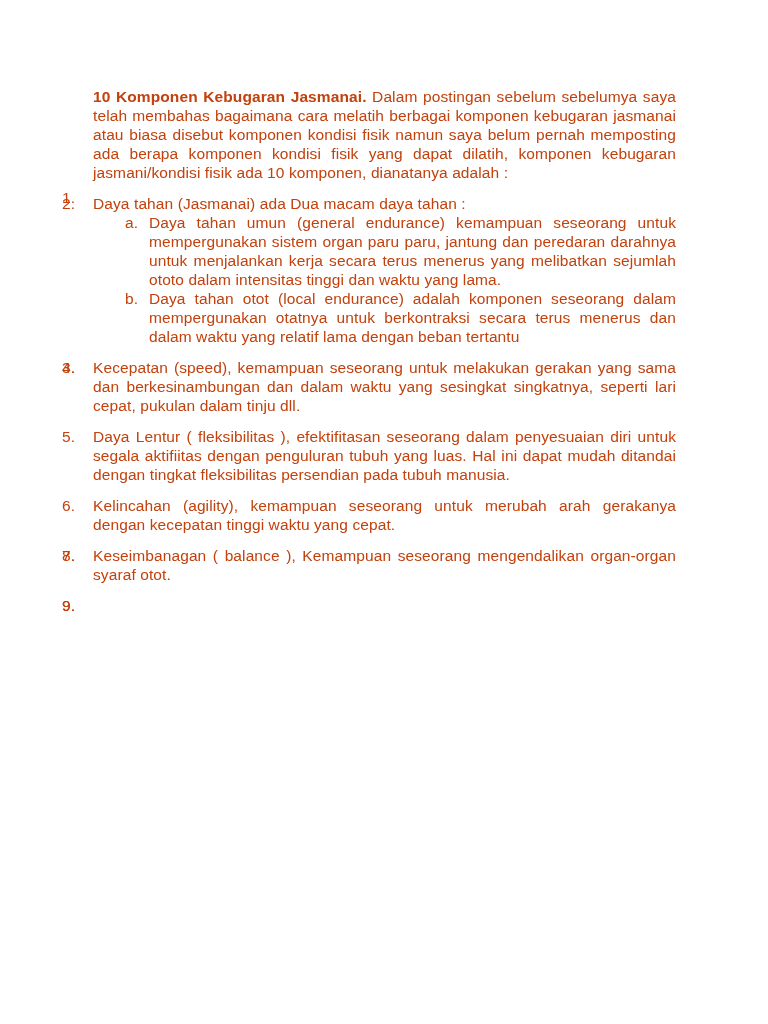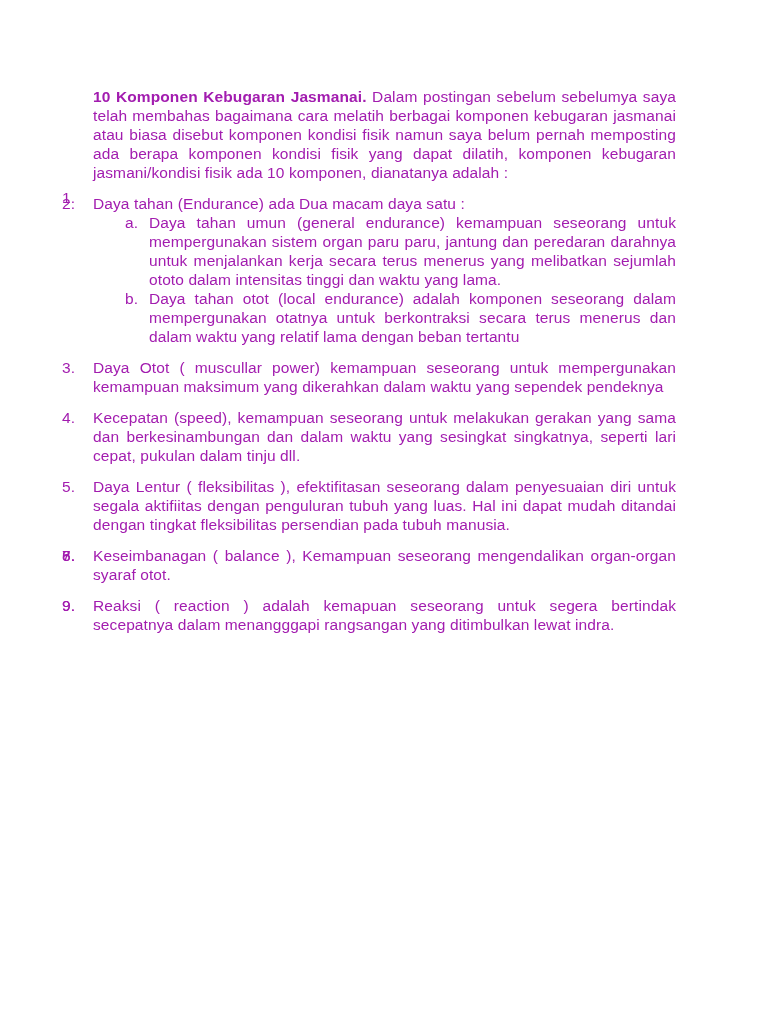--- a/index.html
+++ b/index.html
@@ -9,21 +9,21 @@
   }
   .page {
     position: relative;
     width: 768px;
     height: 904px;
     background: #ffffff;
     overflow: hidden;
     font-family: "Liberation Sans", "DejaVu Sans", sans-serif;
     font-size: 15.5px;
     line-height: 19px;
-    color: #a21caf;
+    color: #c2410c;
     letter-spacing: 0.1px;
   }
   .content {
     position: absolute;
     left: 62px;
     top: 87px;
     width: 614px;
   }
   .intro {
     margin: 0 0 0 31px;
@@ -70,62 +70,61 @@
       <span class="lead">10 Komponen Kebugaran Jasmanai.</span>
       <span>Dalam postingan sebelum sebelumya saya telah membahas bagaimana cara melatih berbagai komponen kebugaran jasmanai atau biasa disebut komponen kondisi fisik namun saya belum pernah memposting ada berapa komponen kondisi fisik yang dapat dilatih, komponen kebugaran jasmani/kondisi fisik ada 10 komponen, dianatanya adalah :</span>
     </p>
 
     <div class="item first">
       <span class="num">1.</span>
     </div>
 
     <div class="item">
       <span class="num">2.</span>
-      <span>Daya tahan (Endurance) ada Dua macam daya satu :</span>
+      <span>Daya tahan (Jasmanai) ada Dua macam daya tahan :</span>
       <div class="sub">
         <span class="letter">a.</span>
         <span>Daya tahan umun (general endurance) kemampuan seseorang untuk mempergunakan sistem organ paru paru, jantung dan peredaran darahnya untuk menjalankan kerja secara terus menerus yang melibatkan sejumlah ototo dalam intensitas tinggi dan waktu yang lama.</span>
       </div>
       <div class="sub">
         <span class="letter">b.</span>
         <span>Daya tahan otot (local endurance) adalah komponen seseorang dalam mempergunakan otatnya untuk berkontraksi secara terus menerus dan dalam waktu yang relatif lama dengan beban tertantu</span>
       </div>
     </div>
 
     <div class="item">
       <span class="num">3.</span>
-      <span>Daya Otot ( muscullar power) kemampuan seseorang untuk mempergunakan kemampuan maksimum yang dikerahkan dalam waktu yang sependek pendeknya</span>
     </div>
 
     <div class="item">
       <span class="num">4.</span>
       <span>Kecepatan (speed), kemampuan seseorang untuk melakukan gerakan yang sama dan berkesinambungan dan dalam waktu yang sesingkat singkatnya, seperti  lari cepat, pukulan dalam tinju dll.</span>
     </div>
 
     <div class="item">
       <span class="num">5.</span>
       <span>Daya Lentur ( fleksibilitas ), efektifitasan seseorang dalam penyesuaian diri untuk segala aktifiitas dengan penguluran tubuh yang luas. Hal ini dapat mudah ditandai dengan tingkat fleksibilitas persendian pada tubuh manusia.</span>
     </div>
 
     <div class="item">
       <span class="num">6.</span>
+      <span>Kelincahan (agility),  kemampuan seseorang untuk merubah arah gerakanya dengan kecepatan tinggi waktu yang cepat.</span>
     </div>
 
     <div class="item">
       <span class="num">7.</span>
     </div>
 
     <div class="item">
       <span class="num">8.</span>
       <span>Keseimbanagan ( balance ), Kemampuan seseorang mengendalikan organ-organ syaraf otot.</span>
     </div>
 
     <div class="item">
       <span class="num">9.</span>
     </div>
 
     <div class="item">
       <span class="num">9.</span>
-      <span>Reaksi ( reaction ) adalah kemapuan seseorang untuk segera bertindak secepatnya dalam menangggapi rangsangan yang ditimbulkan lewat indra.</span>
     </div>
 
   </div>
 </div>
 
 </body></html>

